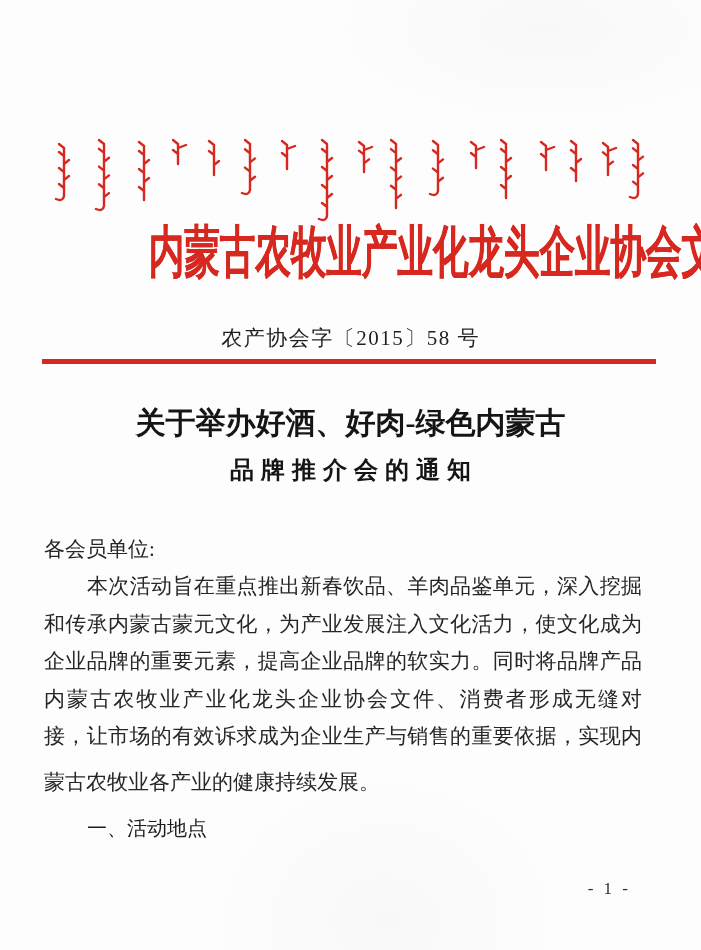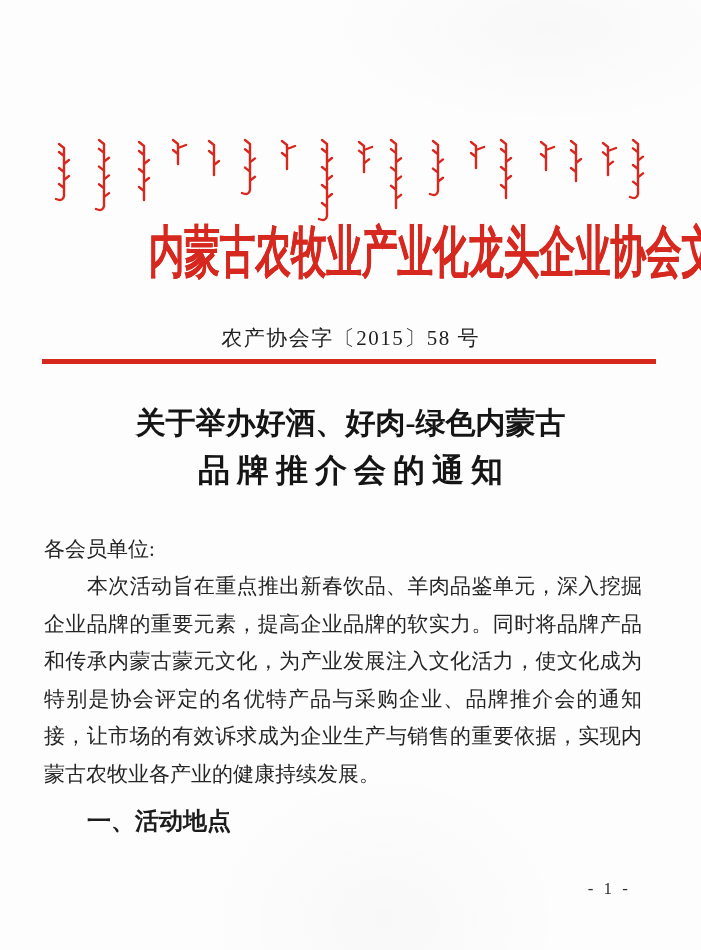--- a/index.html
+++ b/index.html
@@ -80,21 +80,21 @@
     width: 701px;
     text-align: center;
     color: #151515;
     font-weight: bold;
   }
   .doc-title .l1 {
     font-size: 30px;
     line-height: 47px;
   }
   .doc-title .l2 {
-    font-size: 32px;
+    font-size: 24px;
     line-height: 48px;
     letter-spacing: 7px;
     text-indent: 7px;
   }
 
   
   .body-block {
     position: absolute;
     left: 44px;
     top: 530px;
@@ -109,27 +109,28 @@
     line-height: 37.5px;
     text-align: justify;
     text-align-last: justify;
   }
   .pline.first {
     text-indent: 43px;
     margin-top: 0;
   }
   .pline.last {
     text-align-last: left;
+    margin-top: 8px;
   }
   .section-heading {
     line-height: 37.5px;
     margin-top: 9px;
     text-indent: 43px;
-    font-weight: bold;
-    font-size: 24px;
+    font-weight: normal;
+    font-size: 20px;
     color: #1c1c1c;
     font-family: "Liberation Sans", sans-serif;
   }
 
   
   .pagenum {
     position: absolute;
     top: 879px;
     right: 70px;
     font-size: 17px;
@@ -155,23 +156,23 @@
   <div class="red-rule"></div>
 
   <div class="doc-title">
     <div class="l1">关于举办好酒、好肉-绿色内蒙古</div>
     <div class="l2">品牌推介会的通知</div>
   </div>
 
   <div class="body-block">
     <div class="salutation">各会员单位:</div>
     <div class="pline first">本次活动旨在重点推出新春饮品、羊肉品鉴单元，深入挖掘</div>
+    <div class="pline">和传承内蒙古蒙元文化，为产业发展注入文化活力，使文化成为</div>
     <div class="pline">企业品牌的重要元素，提高企业品牌的软实力。同时将品牌产品</div>
-    <div class="pline">和传承内蒙古蒙元文化，为产业发展注入文化活力，使文化成为</div>
-    <div class="pline">特别是协会评定的名优特产品与采购企业、品牌推介会的通知</div>
+    <div class="pline">内蒙古农牧业产业化龙头企业协会文件、消费者形成无缝对</div>
     <div class="pline">接，让市场的有效诉求成为企业生产与销售的重要依据，实现内</div>
     <div class="pline last">蒙古农牧业各产业的健康持续发展。</div>
     <div class="section-heading">一、活动地点</div>
   </div>
 
   <div class="pagenum">- 1 -</div>
 
 </div>
 
 </body></html>

